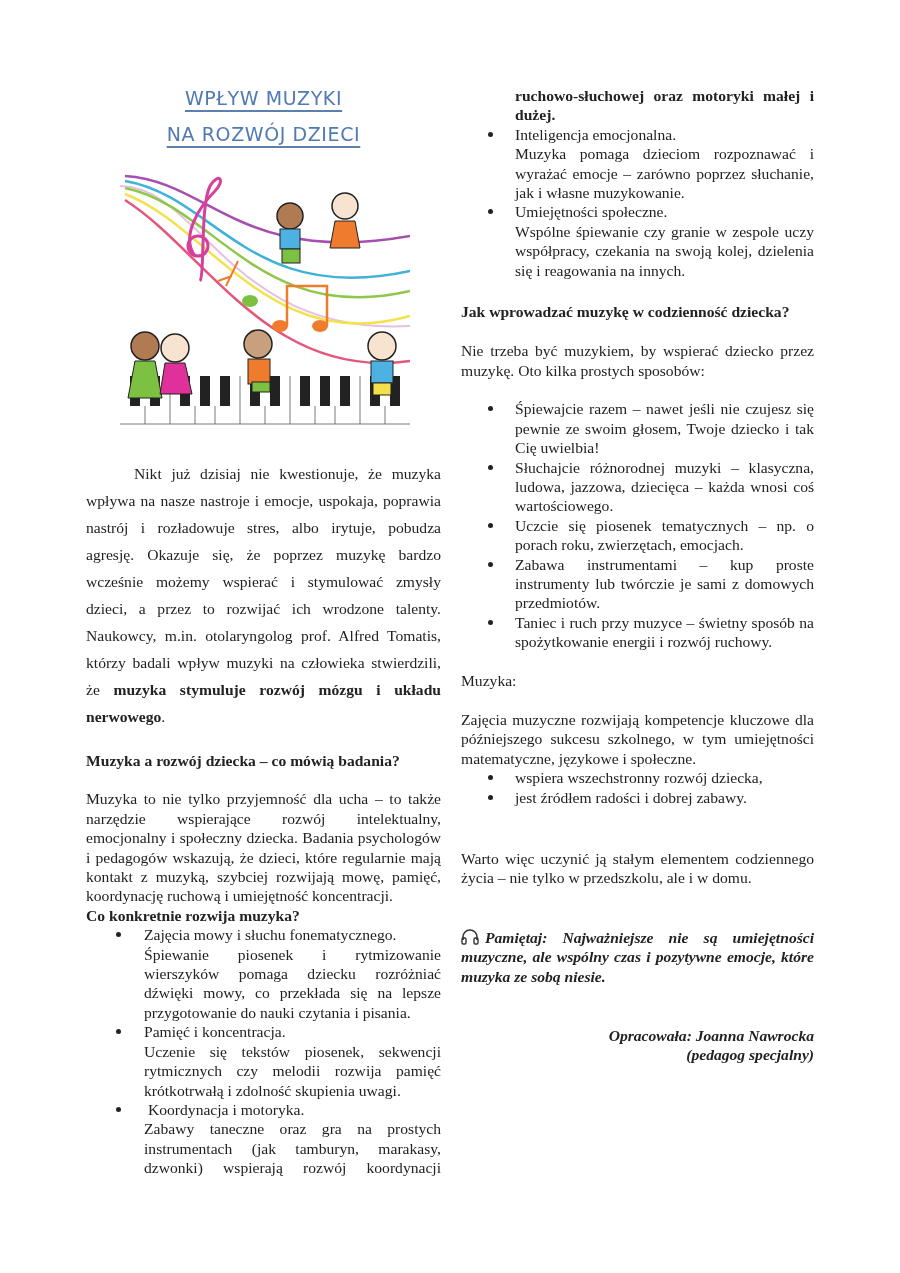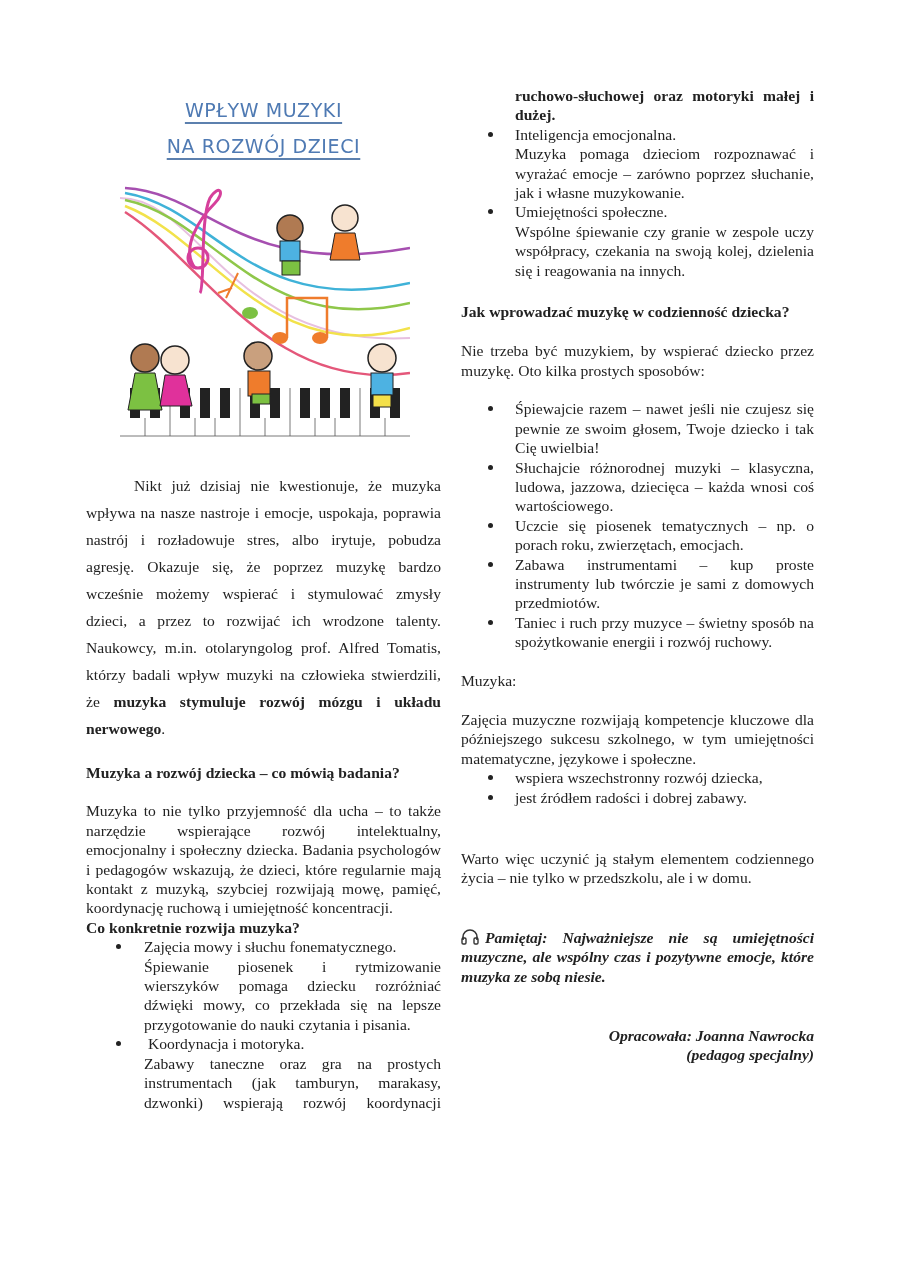--- a/index.html
+++ b/index.html
@@ -7,21 +7,21 @@
     body {
       position: relative;
       font-family: "Liberation Serif", "DejaVu Serif", serif;
       color: #222222;
       font-size: 15.6px;
       line-height: 19.4px;
       overflow: hidden;
     }
     .page { position: absolute; left: 0; top: 0; width: 900px; height: 1273px; }
     .col { position: absolute; }
-    .col-left { left: 86px; top: 88px; width: 355px; }
+    .col-left { left: 86px; top: 76px; width: 355px; }
     .col-right { left: 461px; top: 86px; width: 353px; }
     .justify { text-align: justify; text-align-last: left; }
 
     .title-block { text-align: center; width: 355px; margin-top: 4px; }
     .title-line {
       display: block;
       font-family: "DejaVu Sans", sans-serif;
       font-size: 19px;
       line-height: 36px;
       color: #4f7ab3;
@@ -164,20 +164,25 @@
     <p class="bold">Co konkretnie rozwija muzyka?</p>
 
     <ul class="bullets left-bullets">
       <li>
         <span class="dot"></span>
         <div>Zajęcia mowy i słuchu fonematycznego.</div>
         <div class="justify">Śpiewanie piosenek i rytmizowanie wierszyków pomaga dziecku rozróżniać dźwięki mowy, co przekłada się na lepsze przygotowanie do nauki czytania i pisania.</div>
       </li>
       <li>
         <span class="dot"></span>
+        <div>Pamięć i koncentracja.</div>
+        <div class="justify">Uczenie się tekstów piosenek, sekwencji rytmicznych czy melodii rozwija pamięć krótkotrwałą i zdolność skupienia uwagi.</div>
+      </li>
+      <li>
+        <span class="dot"></span>
         <div style="padding-left:4px;">Koordynacja i motoryka.</div>
         <div class="justify" style="text-align-last: justify;">Zabawy taneczne oraz gra na prostych instrumentach (jak tamburyn, marakasy, dzwonki) wspierają rozwój koordynacji</div>
       </li>
     </ul>
   </div>
 
   <div class="col col-right">
     <ul class="bullets right-top-bullets">
       <li class="cont">
         <div class="justify">ruchowo-słuchowej oraz motoryki małej i dużej.</div>

